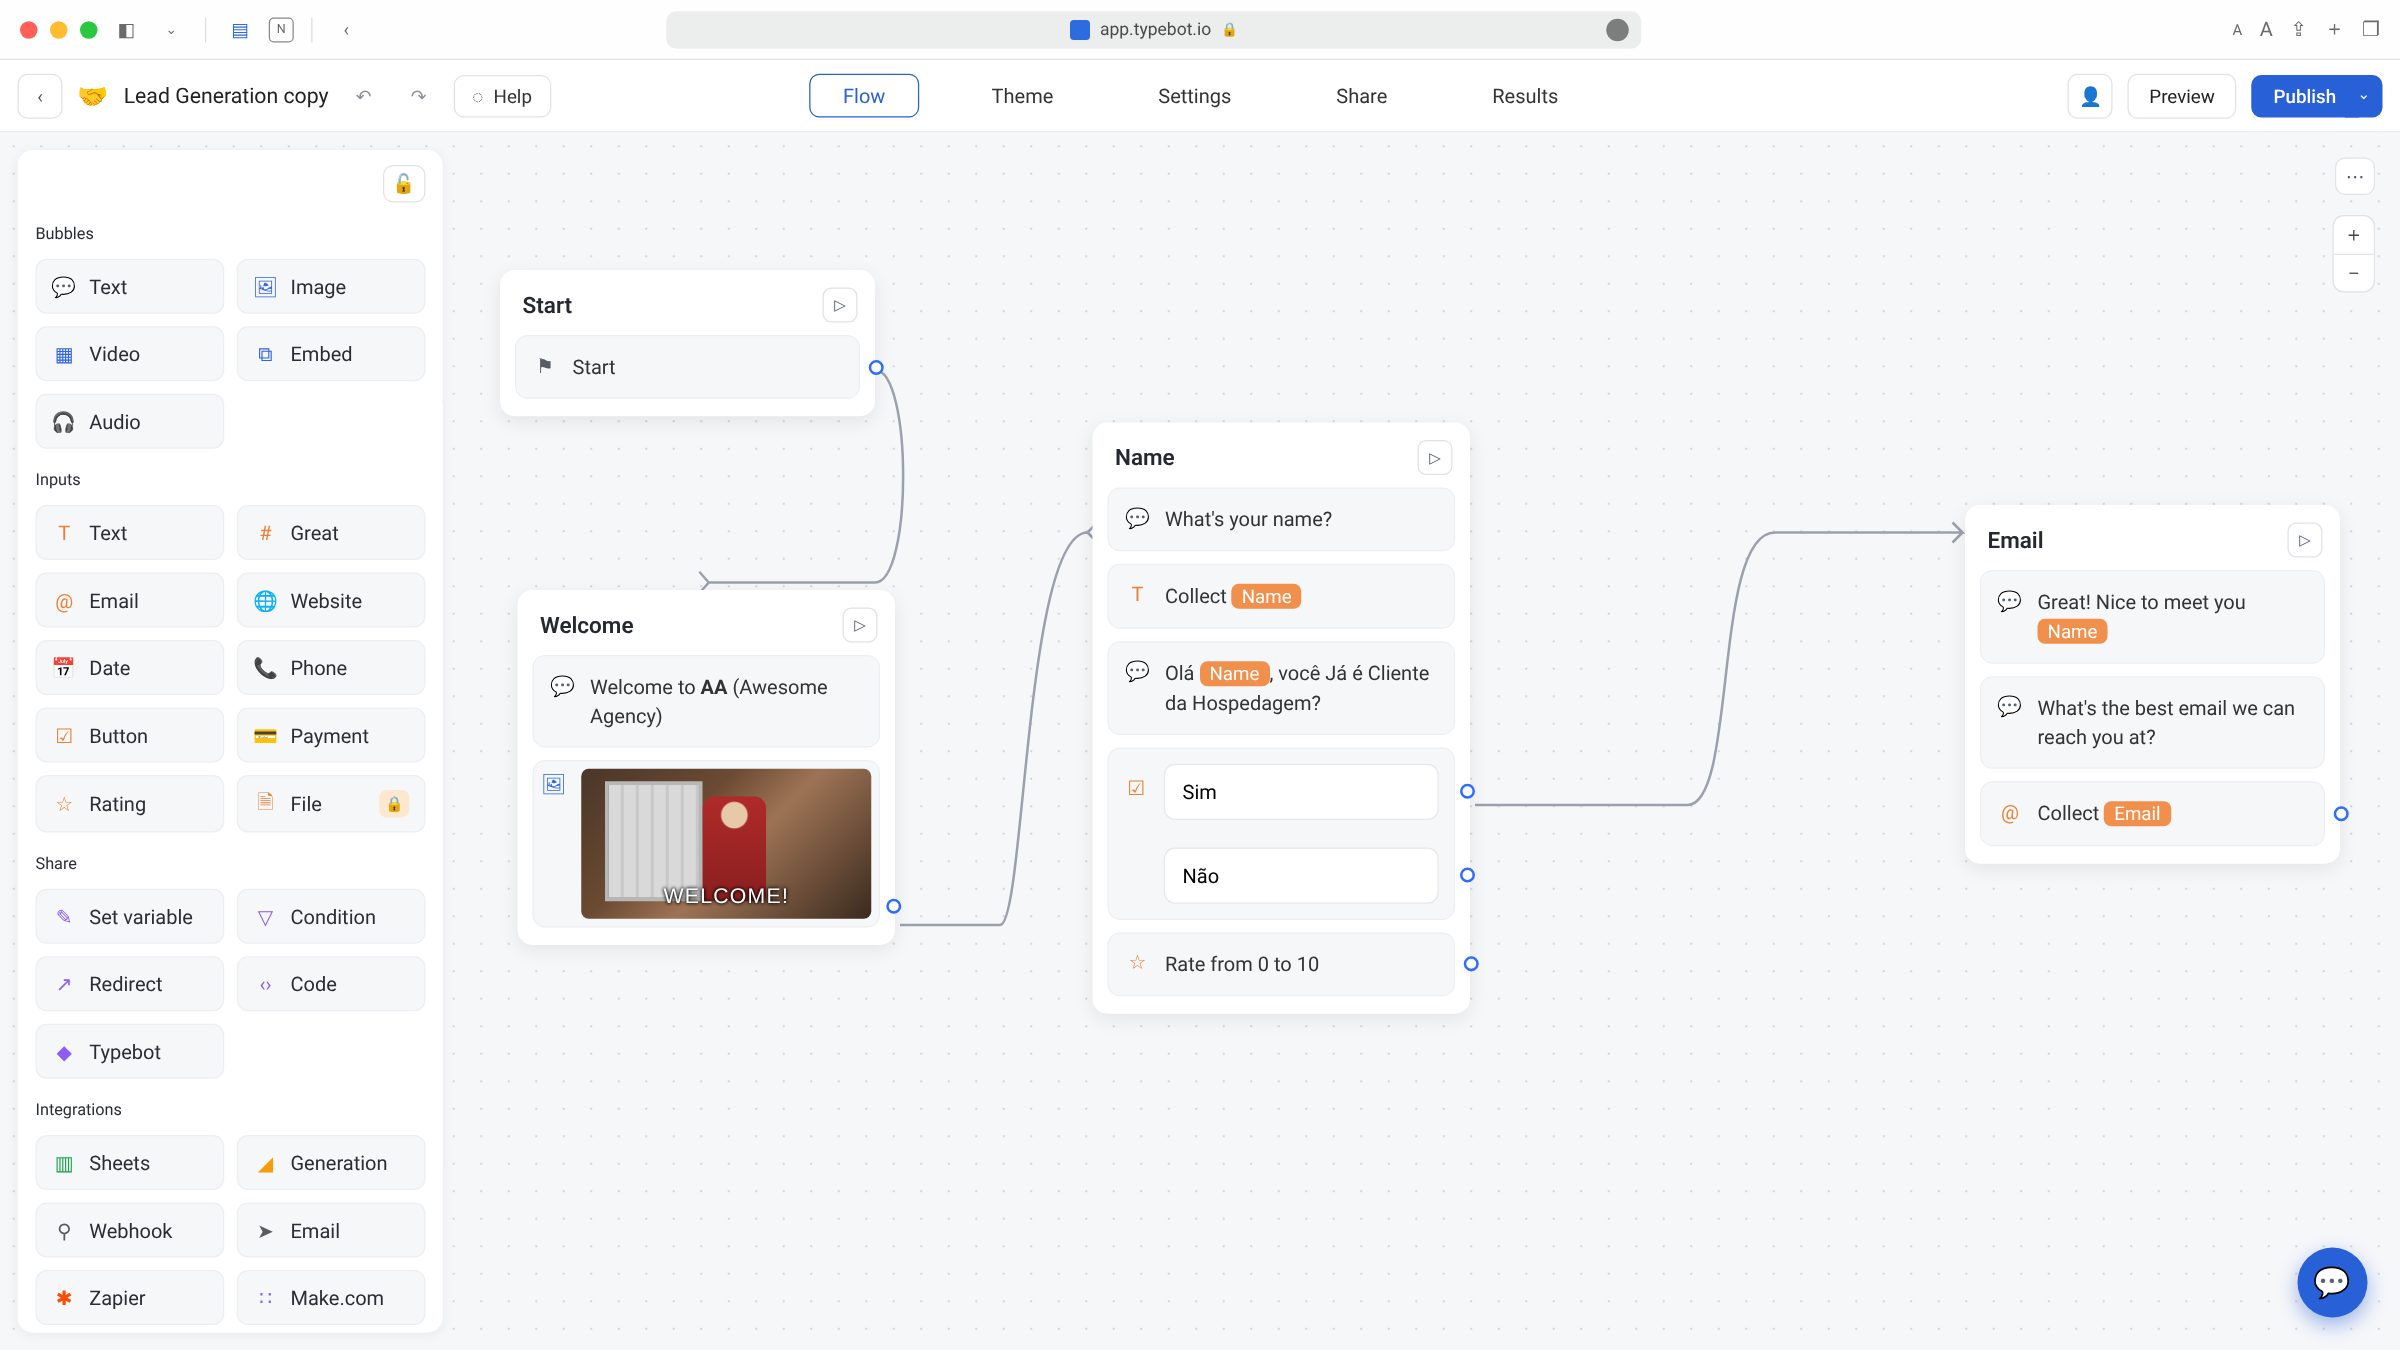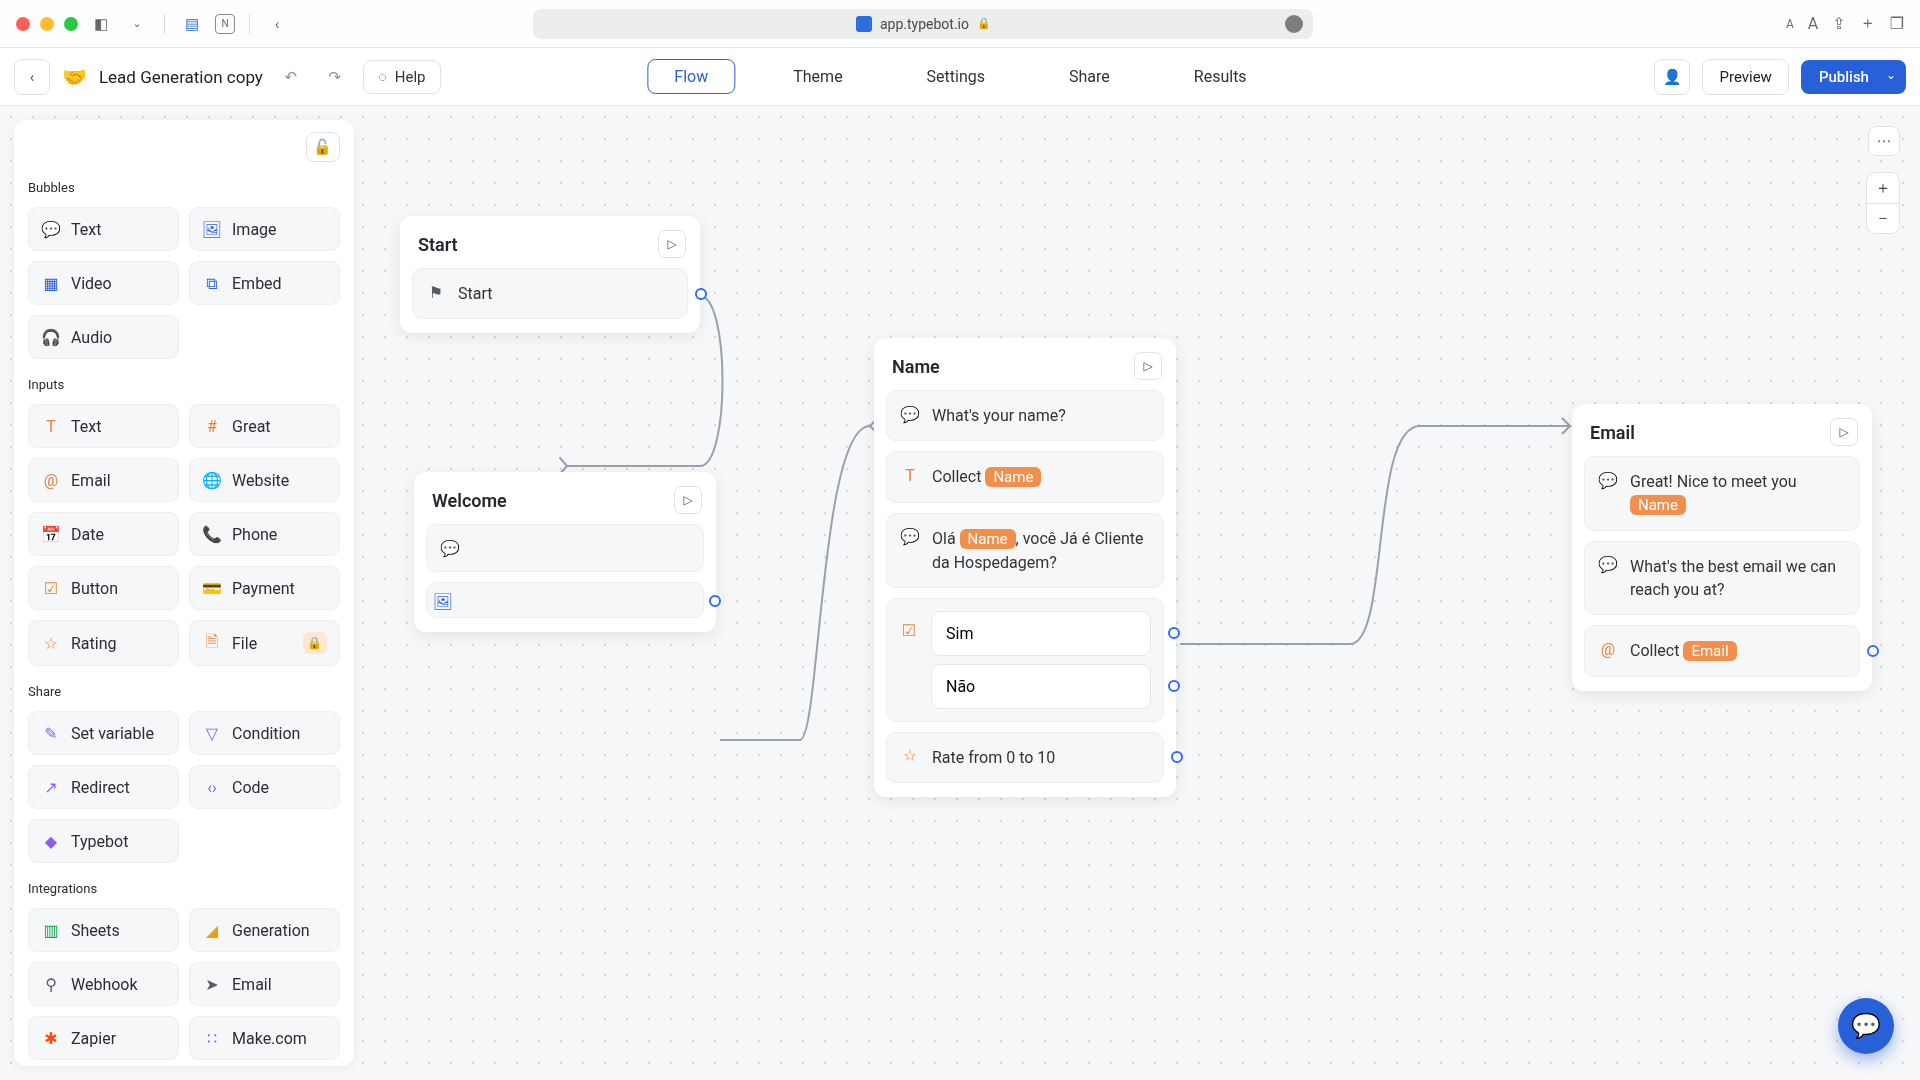--- a/index.html
+++ b/index.html
@@ -64,21 +64,21 @@
   .node-body { padding: 0 12px 14px; display:flex; flex-direction:column; gap:10px;}
   .step { background:#f6f7f9; border:1px solid #eceef2; border-radius:10px; padding:13px 13px; display:flex; gap:12px; align-items:flex-start; font-size:16px; color:#333; position:relative;}
   .step .txt{ flex:1; line-height:1.45;}
   .var { background:#f0904c; color:#fff; padding:1px 8px; border-radius:6px; font-size:15px;}
   .gif { padding:6px; }
   .gif-img { width:100%; height:120px; border-radius:6px; background:linear-gradient(135deg,#4a3628 0%, #6b4a32 35%, #9e7355 55%, #3a2a1e 100%); position:relative; overflow:hidden;}
   .gif-img .panel{position:absolute;left:8%;top:8%;width:34%;height:80%;background:repeating-linear-gradient(90deg,#d9d9d9 0 10px,#c8c8c8 10px 12px),repeating-linear-gradient(0deg,#d9d9d9 0 10px,#c8c8c8 10px 12px);border:3px solid #b7b7b7;}
   .gif-img .guy{position:absolute;left:42%;top:18%;width:22%;height:70%;background:radial-gradient(circle at 50% 18%, #e7c8a8 0 14%, transparent 15%), linear-gradient(#b02a2a,#8a1f1f);border-radius:10px 10px 4px 4px;}
   .gif-img .cap{position:absolute;bottom:8px;left:50%;transform:translateX(-50%);font-family:Impact,Arial Black,sans-serif;color:#fff;letter-spacing:1px;font-size:17px;text-shadow:0 0 3px #000,0 0 3px #000;}
   .choice-group{ background:#f6f7f9; border:1px solid #eceef2; border-radius:10px; padding:12px; display:flex; gap:12px; align-items:flex-start;}
-  .choice-list{flex:1; display:flex; flex-direction:column; gap:8px;}
+  .choice-list{flex:1; display:flex; flex-direction:column; gap:22px;}
   .choice{ background:#fff; border:1px solid #e6e8ec; border-radius:9px; padding:12px 14px; font-size:16px; position:relative;}
   .port{ width:12px;height:12px;border-radius:50%;background:#fff;border:2.5px solid #2e6bff; position:absolute;}
 
   
   .rail-more{ position:absolute; top:20px; right:20px; }
   .rail-zoom{ position:absolute; top:66px; right:20px; display:flex; flex-direction:column; background:#fff; border:1px solid #e0e2e6; border-radius:9px; overflow:hidden;}
   .rail-zoom .z{ width:32px;height:30px; display:flex;align-items:center;justify-content:center; font-size:16px; color:#444;}
   .rail-zoom .z + .z{ border-top:1px solid #e0e2e6;}
   .fab{ position:absolute; bottom:26px; right:26px; width:56px;height:56px;border-radius:50%; background:#2860d8; color:#fff; display:flex;align-items:center;justify-content:center; font-size:24px; box-shadow:0 6px 16px rgba(40,96,216,.45);}
 </style>
@@ -308,23 +308,29 @@
   </div>
 
   <div class="node" style="left:414px; top:366px; width:302px;">
     <div class="node-head">
       <span class="node-title">Welcome</span>
       <div class="play">▷</div>
     </div>
     <div class="node-body">
       <div class="step">
         <span class="ic c-blue">💬</span>
+        <span class="txt"><span>Welcome to </span><b>AA</b><span> (Awesome Agency)</span></span>
       </div>
       <div class="step gif">
         <span class="ic c-blue" style="align-self:flex-start;margin-top:2px">🖼</span>
+        <div class="gif-img">
+          <div class="panel"></div>
+            <div class="guy"></div>
+          <div class="cap">WELCOME!</div>
+        </div>
         <span class="port" style="right:-18px; bottom:10px;"></span>
       </div>
     </div>
   </div>
 
   <div class="node" style="left:874px; top:232px; width:302px;">
     <div class="node-head">
       <span class="node-title">Name</span>
       <div class="play">▷</div>
     </div>

